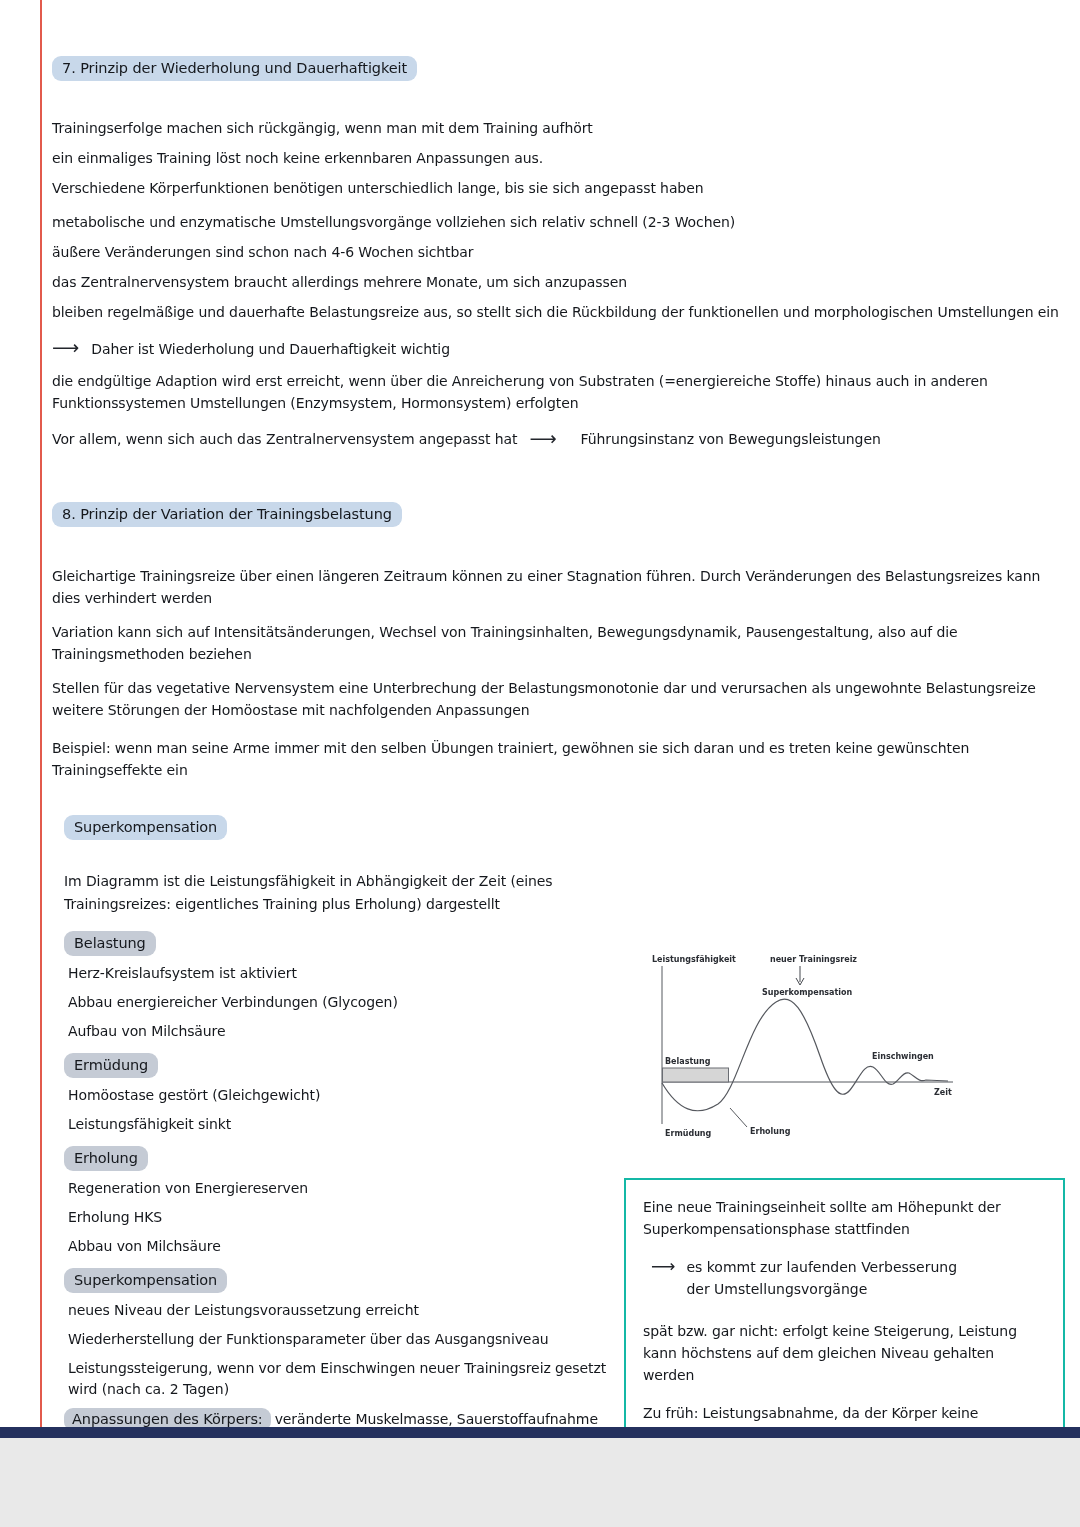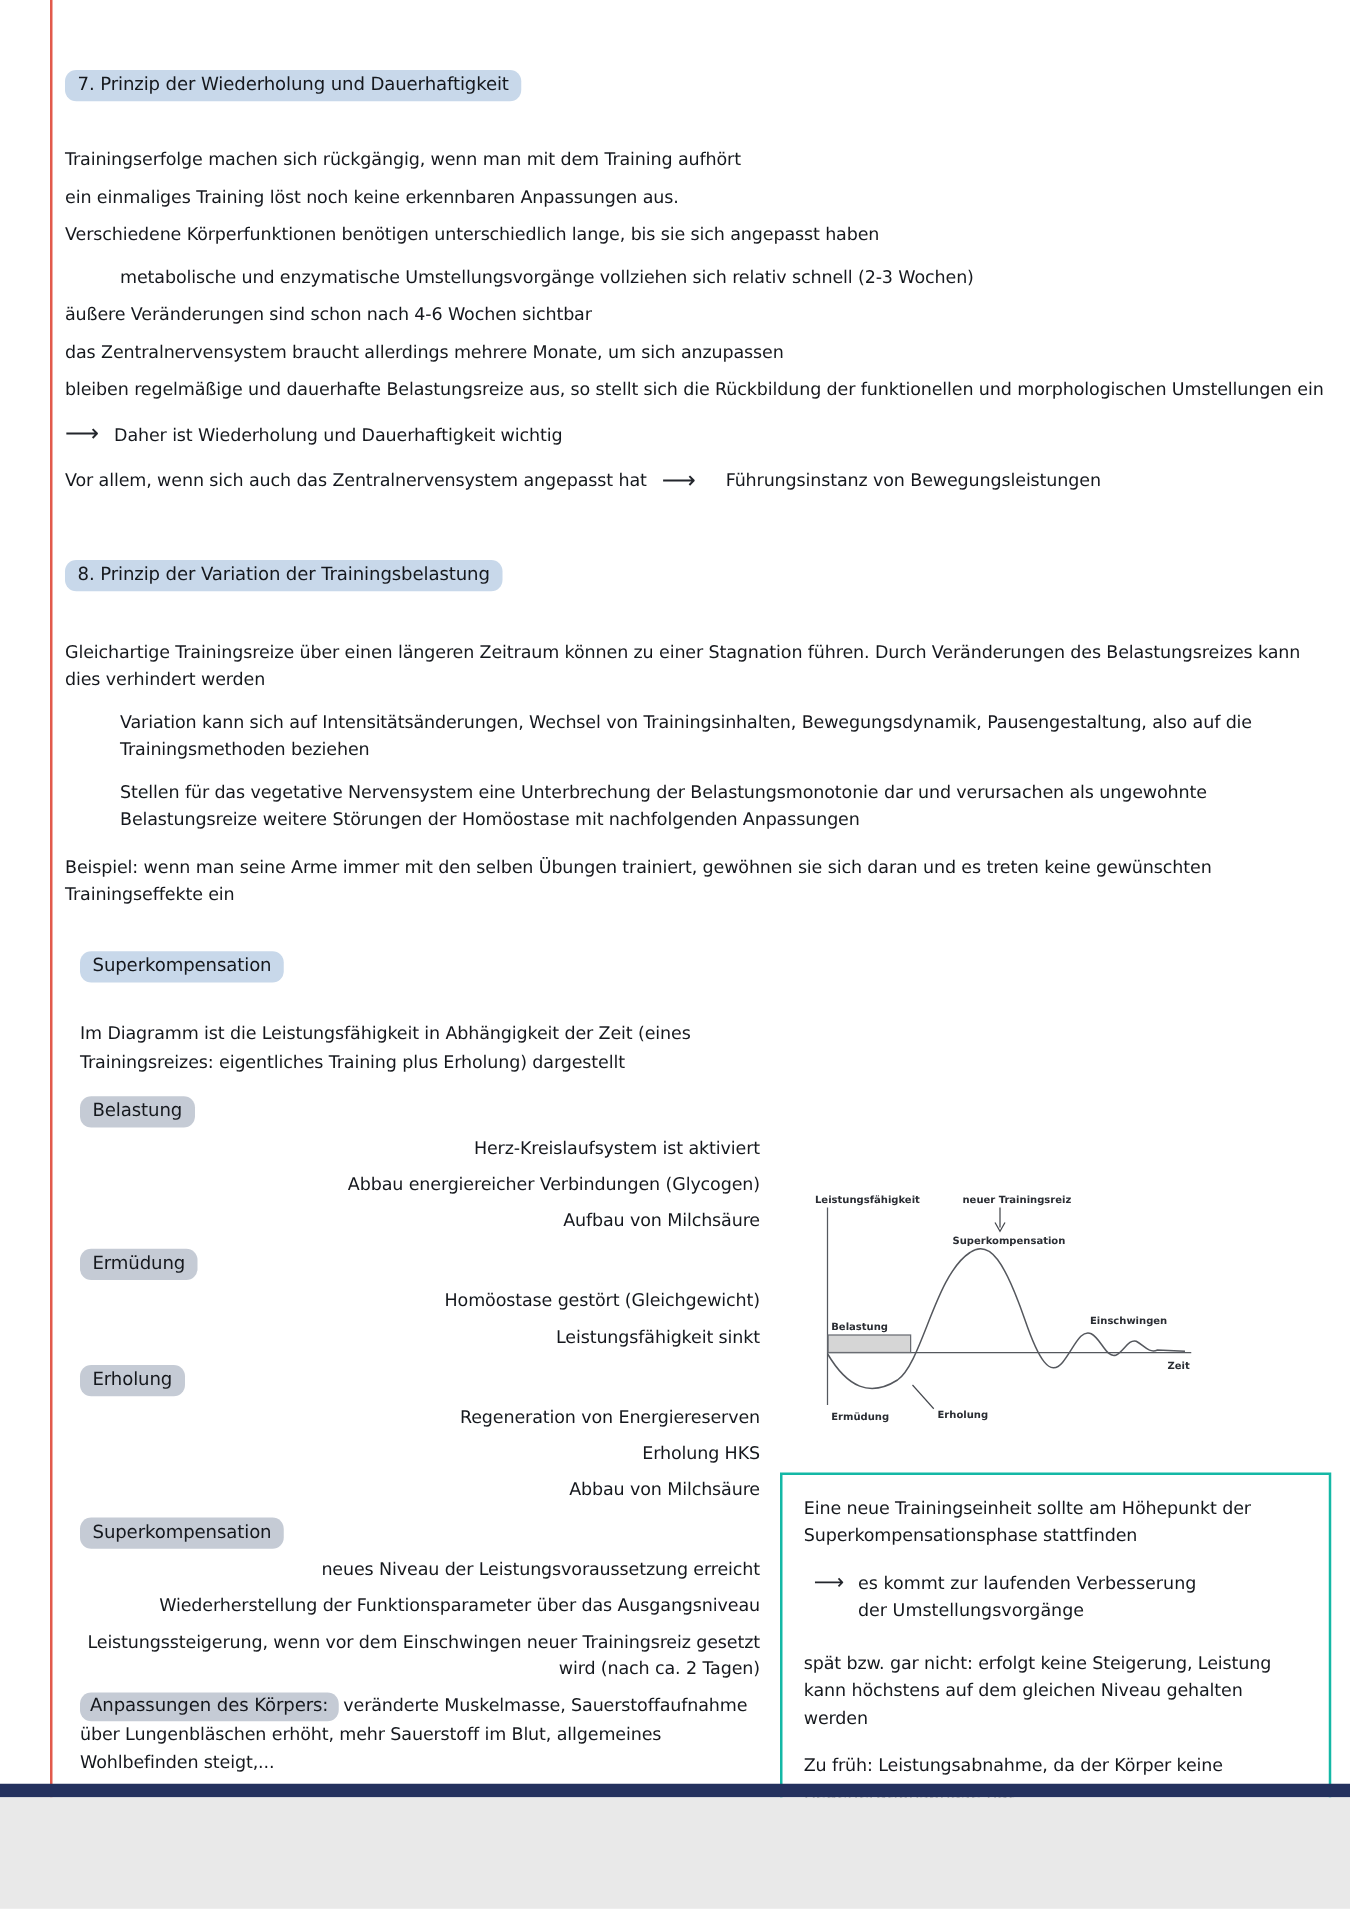--- a/index.html
+++ b/index.html
@@ -11,21 +11,21 @@
   }
   .margin-line { position:absolute; left:40px; top:0; bottom:0; width:2px; background:#e25a4c; }
   .footer-bar { position:absolute; left:0; right:0; bottom:0; height:11px; background:#24315e; }
 
   .content { position:absolute; left:52px; top:56px; width:1014px; }
 
   .para {
     font-size:14px; line-height:22px; letter-spacing:-0.1px;
     margin:0 0 8px 0; max-width:1015px;
   }
-  .mt12 { margin-top:12px;margin-left:44px; }
+  .mt12 { margin-top:12px; }
   .mt16 { margin-top:16px; }
 
   .hl {
     display:inline-block; padding:3px 10px; border-radius:9px;
     font-size:14.5px; line-height:19px; letter-spacing:-0.1px;
   }
   .hl-blue { background:#c8d8ea; }
   .hl-gray { background:#c5cbd5; }
 
   .heading7 { margin:0 0 36px 0; }
@@ -36,21 +36,21 @@
   .arrow-glyph { font-size:19px; line-height:20px; margin-right:12px; color:#23262c; }
   .arrow-row .txt { font-size:14px; line-height:22px; letter-spacing:-0.1px; padding-top:1px;text-align:center; }
 
   .inline-arrow-row { display:flex; align-items:flex-start; gap:12px; margin:14px 0 0 0;
     font-size:14px; line-height:22px; letter-spacing:-0.1px; flex-wrap:wrap; }
 
   .left-col { width:578px; margin-left:12px; }
   .intro-para { font-size:14px; line-height:23px; letter-spacing:-0.1px; margin:0 0 12px 0; max-width:505px; }
   .phase { margin:0 0 4px 0; }
   .phase-label { margin:3px 0 7px 0; font-size:14.5px; }
-  .list-line { font-size:14px; line-height:21px; letter-spacing:-0.1px; margin:0 0 8px 4px; max-width:540px;text-align:right; }
+  .list-line { font-size:14px; line-height:21px; letter-spacing:-0.1px; margin:0 0 8px 4px; max-width:540px; }
   .anpassungen { font-size:14px; line-height:22px; letter-spacing:-0.1px; margin:4px 0 0 0; max-width:548px; }
   .anpassungen .hl { padding:2px 8px; margin-right:4px;text-align:right; }
 
   .diagram { position:absolute; left:650px; top:952px; width:322px; height:194px;font-weight:bold; }
   .diagram svg text { font-family:"DejaVu Sans", sans-serif; font-size:8px; fill:#2a2d33; }
 
   .info-box {
     position:absolute; left:624px; top:1178px; width:441px; min-height:292px;
     border:2px solid #14b8a6; background:#ffffff; padding:16px 17px 14px 17px;
   }
@@ -74,20 +74,21 @@
     <p class="para mt12">metabolische und enzymatische Umstellungsvorgänge vollziehen sich relativ schnell (2-3 Wochen)</p>
     <p class="para">äußere Veränderungen sind schon nach 4-6 Wochen sichtbar</p>
     <p class="para">das Zentralnervensystem braucht allerdings mehrere Monate, um sich anzupassen</p>
     <p class="para">bleiben regelmäßige und dauerhafte Belastungsreize aus, so stellt sich die Rückbildung der funktionellen und morphologischen Umstellungen ein</p>
 
     <div class="arrow-row">
       <span class="arrow-glyph">⟶</span>
       <span class="txt">Daher ist Wiederholung und Dauerhaftigkeit wichtig</span>
     </div>
 
+    <p class="para">die endgültige Adaption wird erst erreicht, wenn über die Anreicherung von Substraten (=energiereiche Stoffe) hinaus auch in anderen Funktionssystemen Umstellungen (Enzymsystem, Hormonsystem) erfolgten</p>
 
     <div class="inline-arrow-row">
       <span>Vor allem, wenn sich auch das Zentralnervensystem angepasst hat</span>
       <span class="arrow-glyph">⟶</span>
       <span>Führungsinstanz von Bewegungsleistungen</span>
     </div>
 
     <div><span class="hl hl-blue heading8">8. Prinzip der Variation der Trainingsbelastung</span></div>
     <p class="para">Gleichartige Trainingsreize über einen längeren Zeitraum können zu einer Stagnation führen. Durch Veränderungen des Belastungsreizes kann dies verhindert werden</p>
     <p class="para mt12">Variation kann sich auf Intensitätsänderungen, Wechsel von Trainingsinhalten, Bewegungsdynamik, Pausengestaltung, also auf die Trainingsmethoden beziehen</p>

